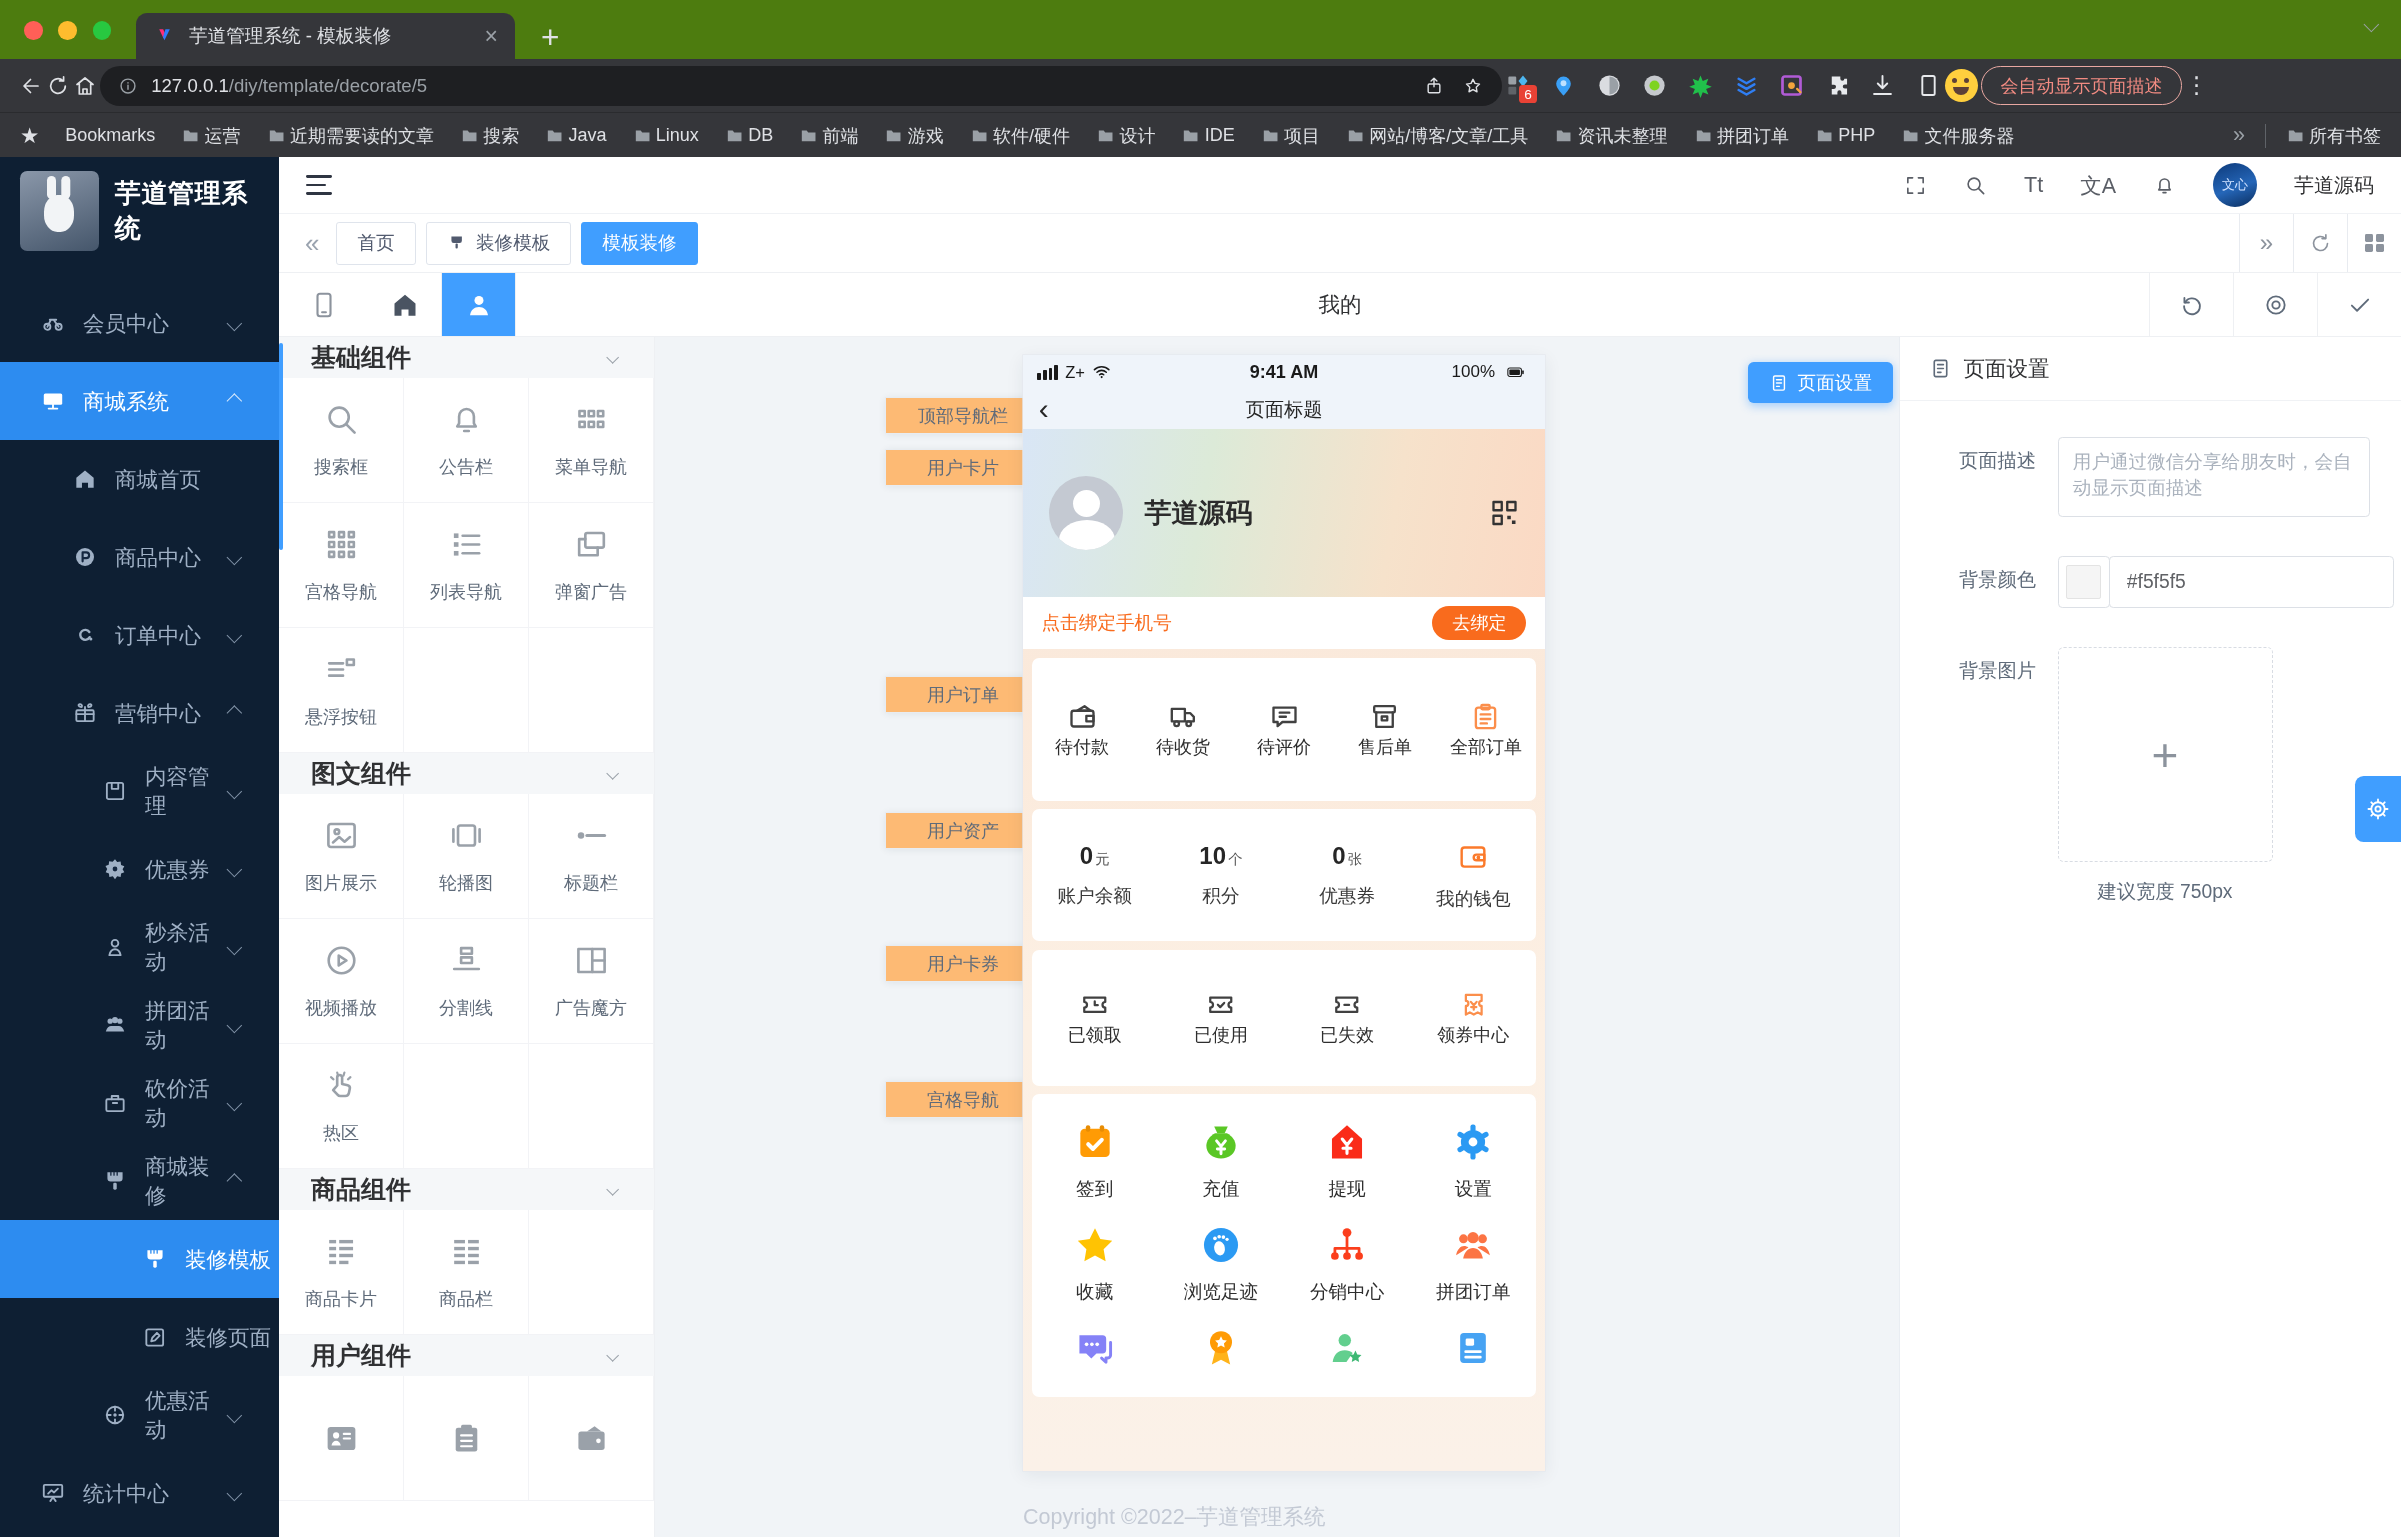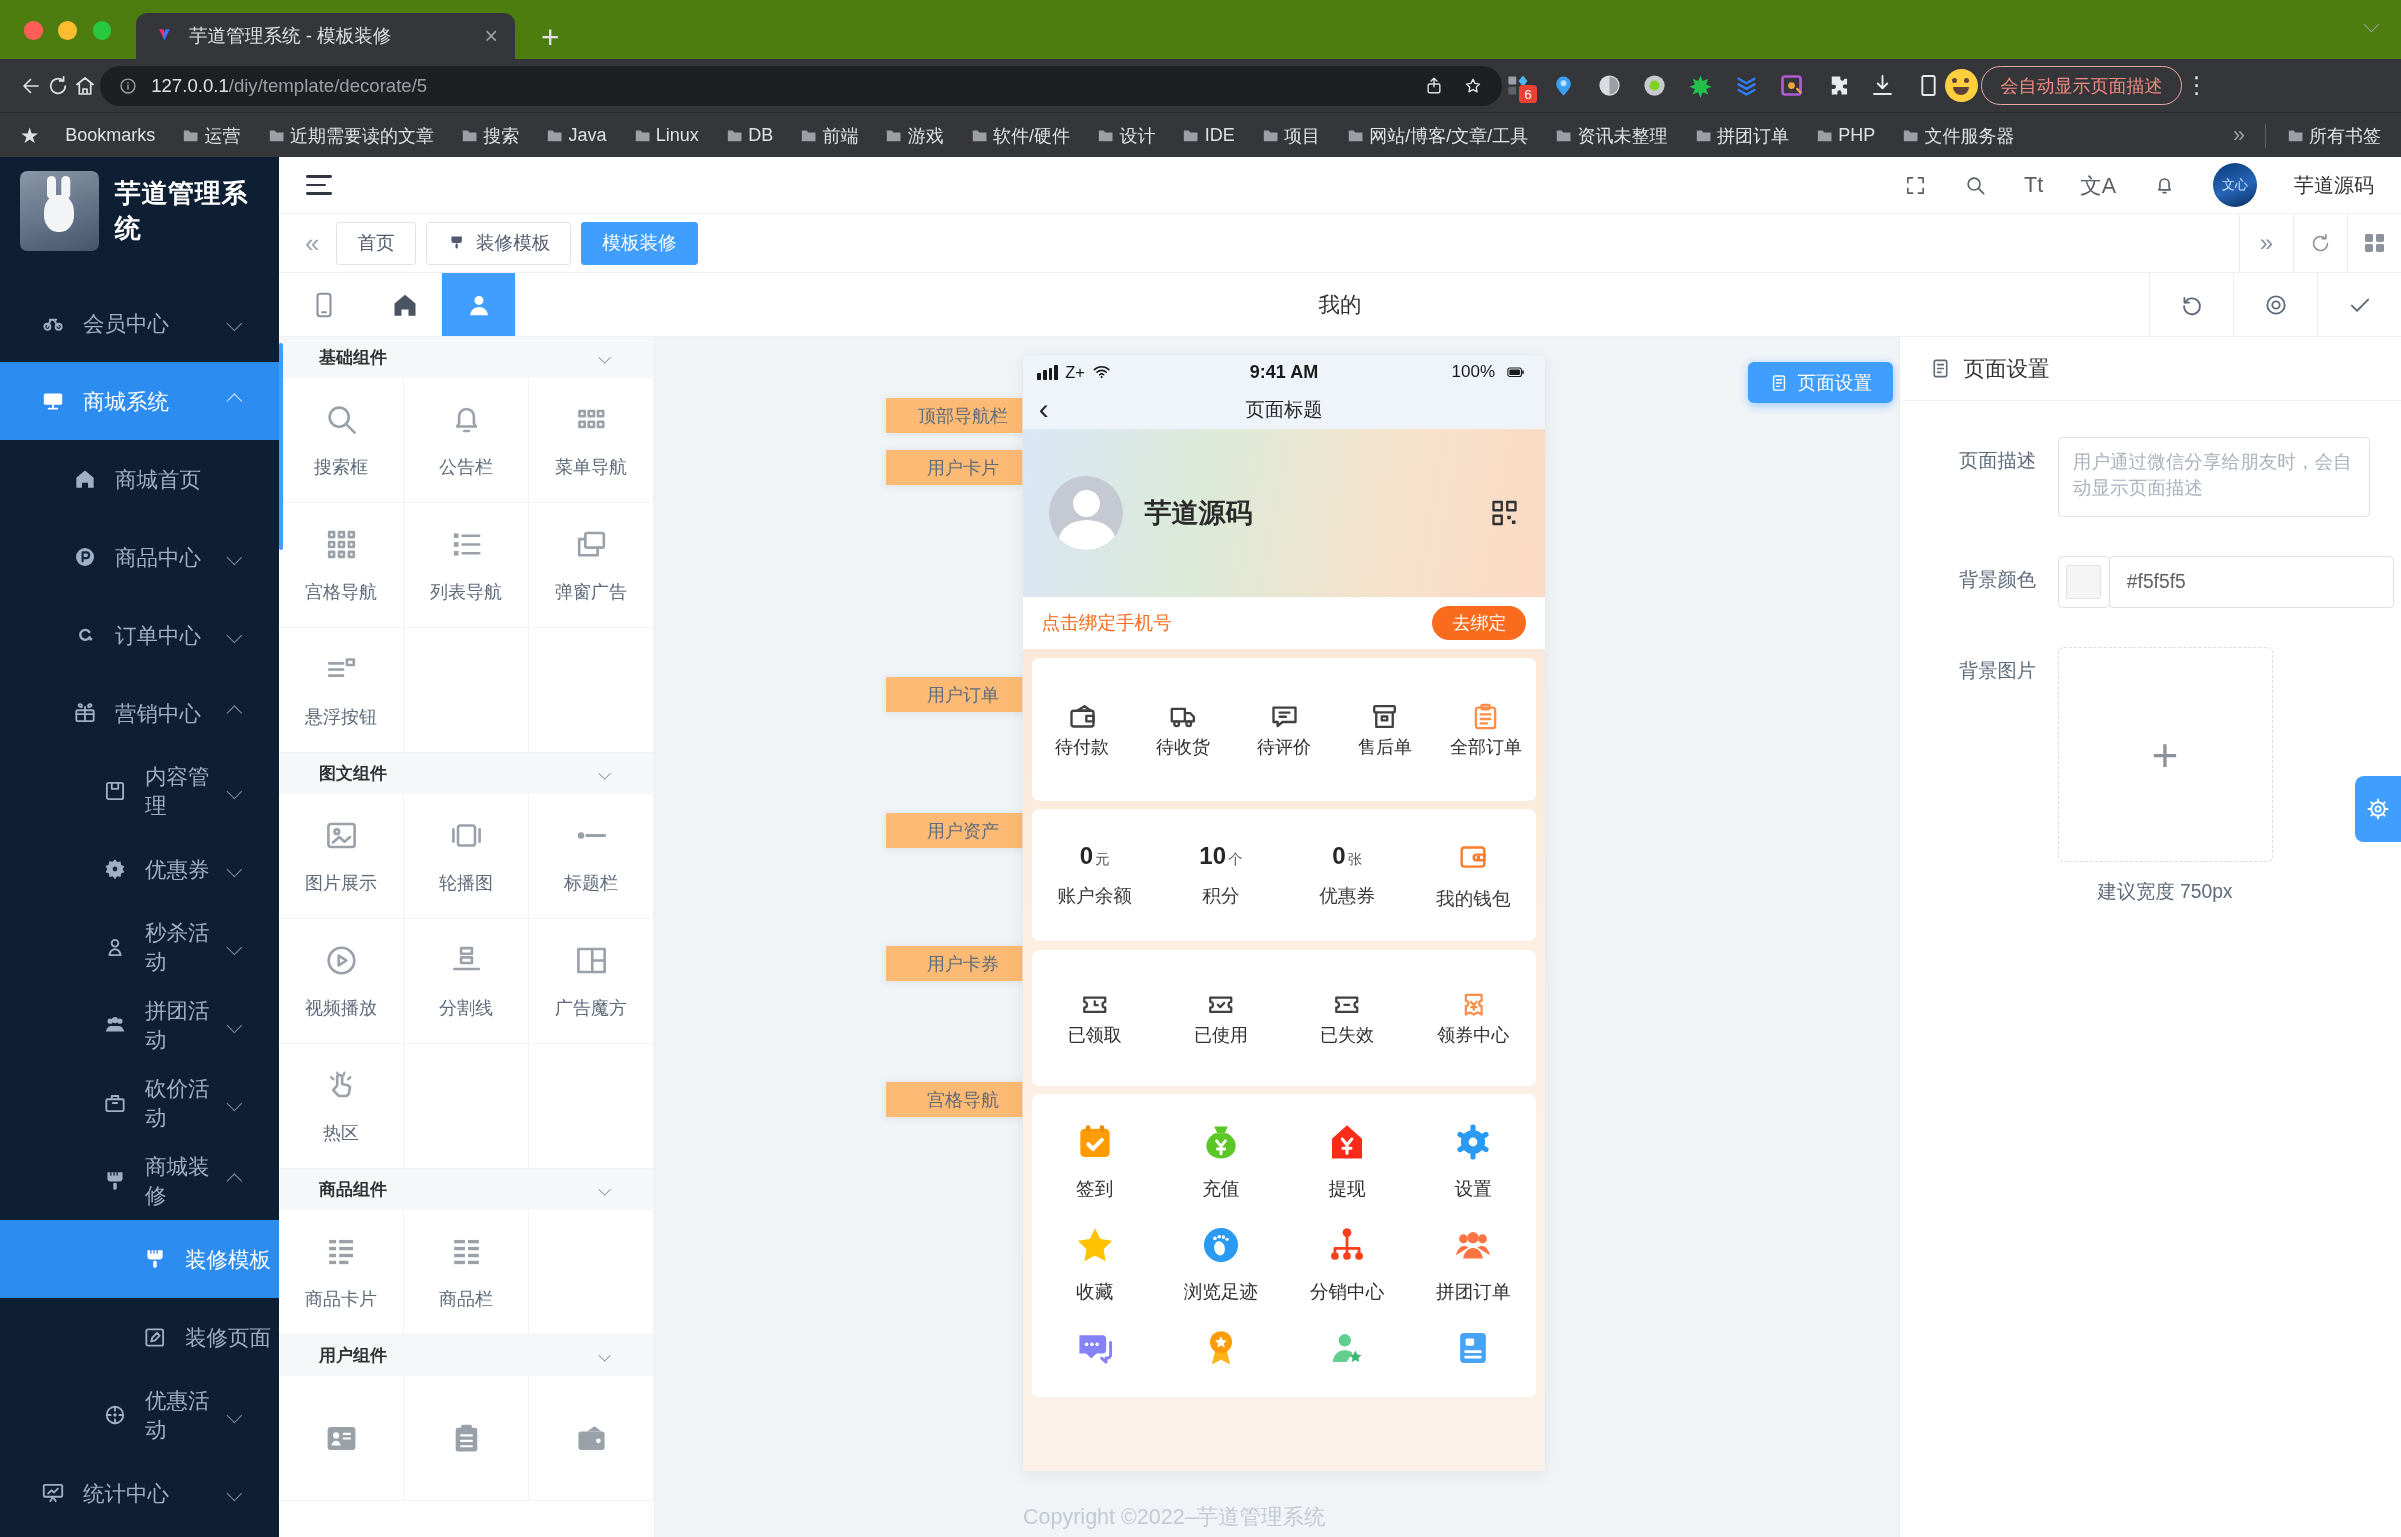--- a/index.html
+++ b/index.html
@@ -97,21 +97,21 @@
   .d-cell.active{background:#409eff;color:#fff}
   .db-title{position:absolute;left:50%;transform:translateX(-50%);font-size:21.5px;color:#303133}
   .db-right{position:absolute;right:0;top:0;bottom:0;display:flex}
   .r-cell{width:84px;border-left:0.7px solid #eef0f3;display:flex;align-items:center;justify-content:center;color:#5f6b7a;cursor:pointer}
   .r-cell .ic{width:26px;height:26px}
 
   #workspace{flex:1;display:flex;min-height:0}
   #palette{width:376px;background:#fff;border-right:0.7px solid #eef0f3;position:relative;overflow:hidden;flex:none}
   .scrollhint{position:absolute;left:0;top:5.7px;width:4.3px;height:207px;background:#409eff;border-radius:2.1px;z-index:4}
   .psec-h{height:41px;background:#f5f7f9;display:flex;align-items:center;justify-content:space-between;
-          padding:0 40px;font-size:17px;color:#303133;font-weight:700}
+          padding:0 32px;font-size:25px;color:#303133;font-weight:700}
   .psec-h .cv{width:9.3px;height:9.3px;border-width:1.6px;color:#9aa1a9;margin-right:4.3px}
   .pgrid{display:grid;grid-template-columns:repeat(3,125px)}
   .pcell{height:125px;border-right:0.7px solid #f2f3f6;border-bottom:0.7px solid #f2f3f6;background:#fff;
          display:flex;flex-direction:column;align-items:center;justify-content:center;cursor:grab}
   .pcell .ic{width:37px;height:37px;color:#9aa1a9}
   .plabel{margin-top:17px;font-size:18px;color:#5f6b7a}
 
   #canvas{flex:1;background:#f1f4f7;position:relative;overflow:hidden}
   .flabel{position:absolute;left:230px;width:156px;height:37px;background:#fdba74;border:0.7px solid #e8ecf1;
           box-shadow:0 1.4px 7.2px rgba(31,45,61,.08);display:flex;align-items:center;justify-content:center;

